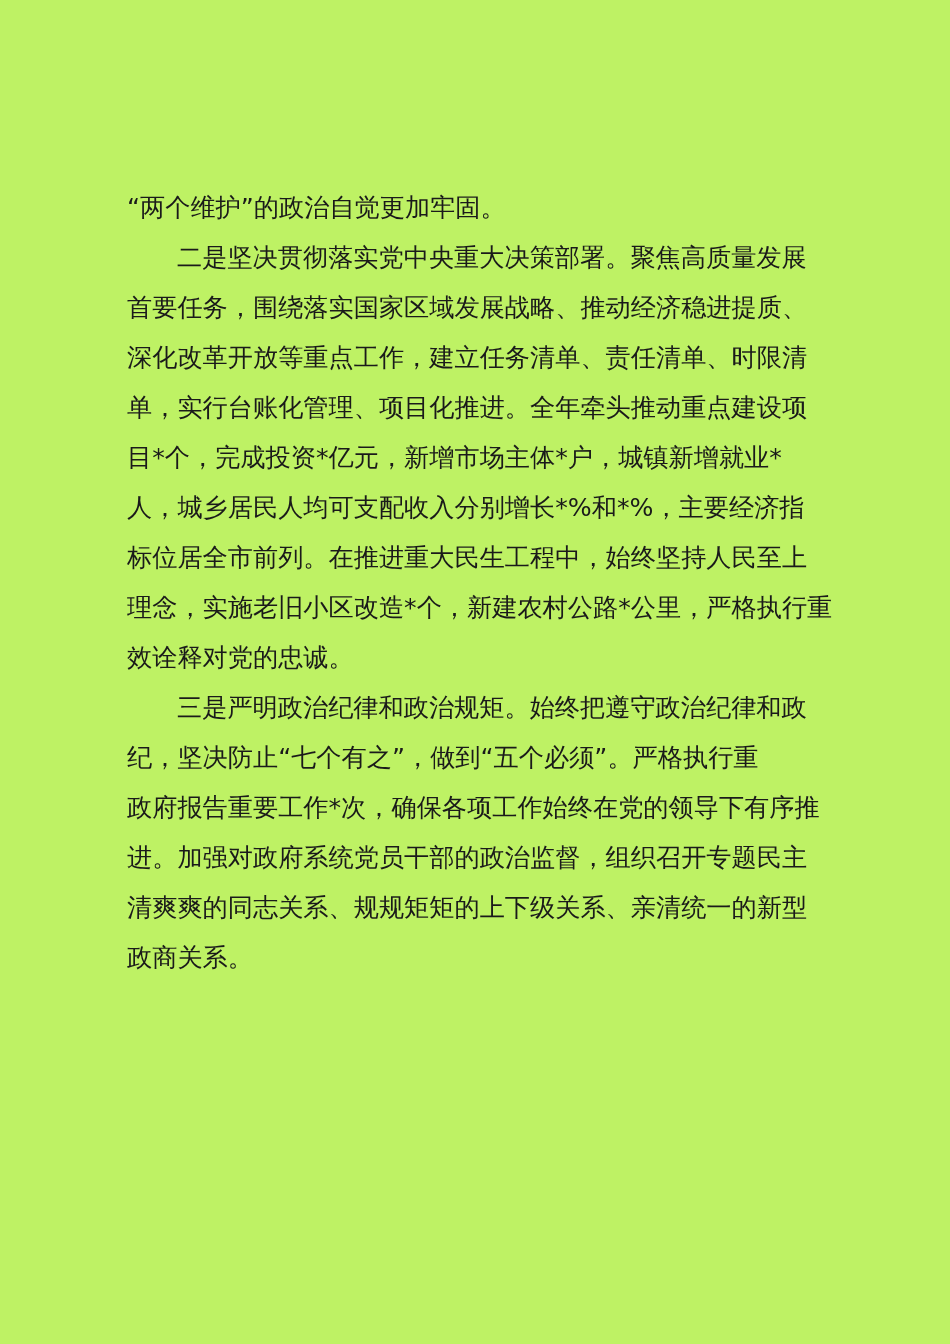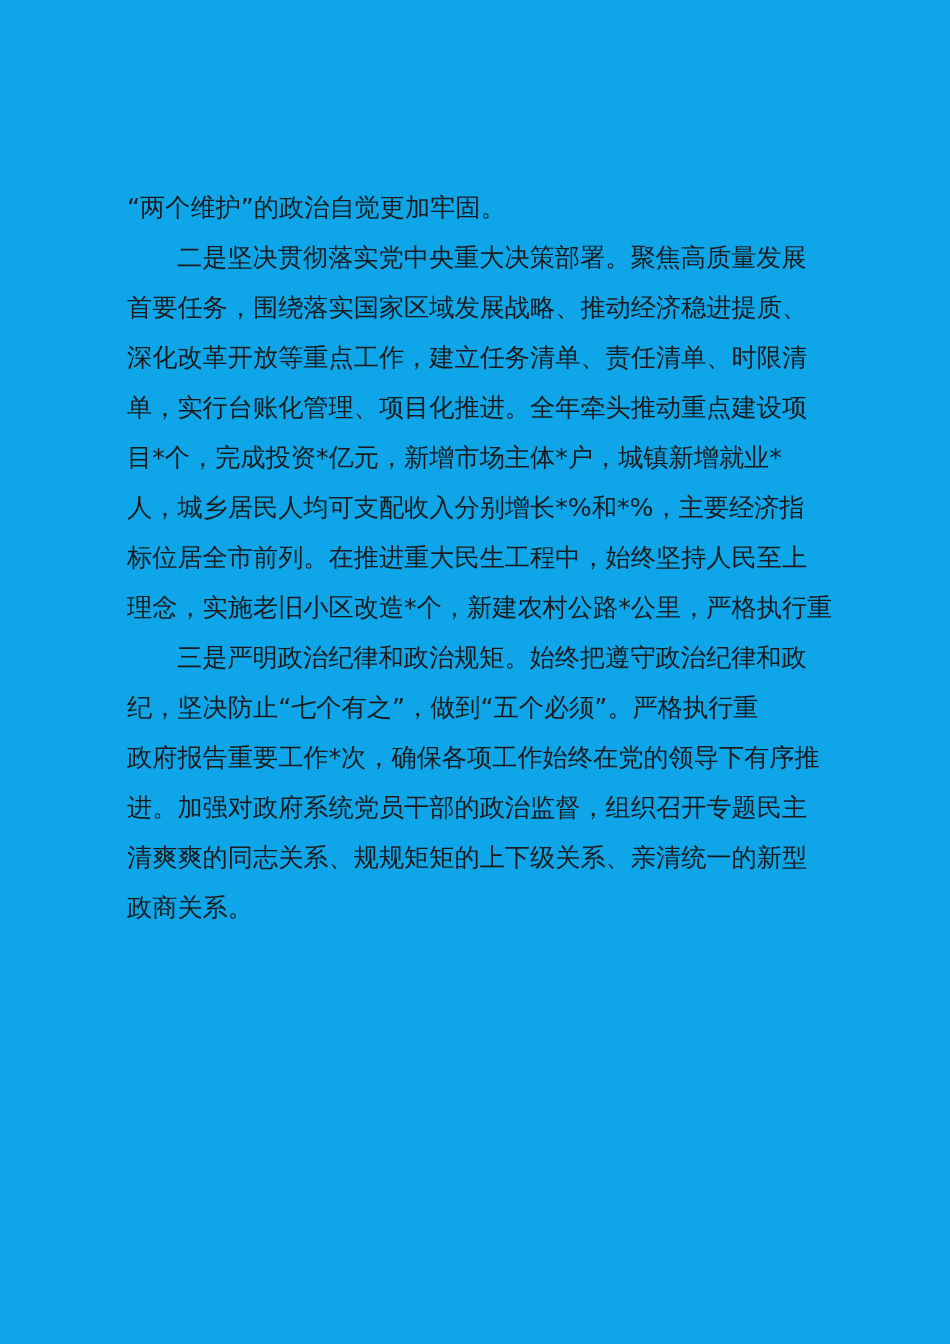--- a/index.html
+++ b/index.html
@@ -14,21 +14,21 @@
       overflow: hidden;
       font-family: "DejaVu Sans", "Liberation Sans", sans-serif;
       color: #1a1a1a;
     }
     .page {
       position: absolute;
       left: 0;
       top: 0;
       width: 950px;
       height: 1344px;
-      background: #0ea5e9;
+      background: #bef264;
     }
     .content {
       position: absolute;
       left: 127px;
       top: 183px;
       width: 705px;
     }
     .line {
       height: 50px;
       line-height: 50px;
@@ -56,20 +56,21 @@
 
     <div class="para">
       <span class="line indent">二是坚决贯彻落实党中央重大决策部署。聚焦高质量发展</span>
       <span class="line">首要任务，围绕落实国家区域发展战略、推动经济稳进提质、</span>
       <span class="line">深化改革开放等重点工作，建立任务清单、责任清单、时限清</span>
       <span class="line">单，实行台账化管理、项目化推进。全年牵头推动重点建设项</span>
       <span class="line">目*个，完成投资*亿元，新增市场主体*户，城镇新增就业*</span>
       <span class="line">人，城乡居民人均可支配收入分别增长*%和*%，主要经济指</span>
       <span class="line">标位居全市前列。在推进重大民生工程中，始终坚持人民至上</span>
       <span class="line">理念，实施老旧小区改造*个，新建农村公路*公里，严格执行重</span>
+      <span class="line">效诠释对党的忠诚。</span>
     </div>
 
     <div class="para">
       <span class="line indent">三是严明政治纪律和政治规矩。始终把遵守政治纪律和政</span>
       <span class="line">纪，坚决防止“七个有之”，做到“五个必须”。严格执行重</span>
       <span class="line">政府报告重要工作*次，确保各项工作始终在党的领导下有序推</span>
       <span class="line">进。加强对政府系统党员干部的政治监督，组织召开专题民主</span>
       <span class="line">清爽爽的同志关系、规规矩矩的上下级关系、亲清统一的新型</span>
       <span class="line">政商关系。</span>
     </div>

